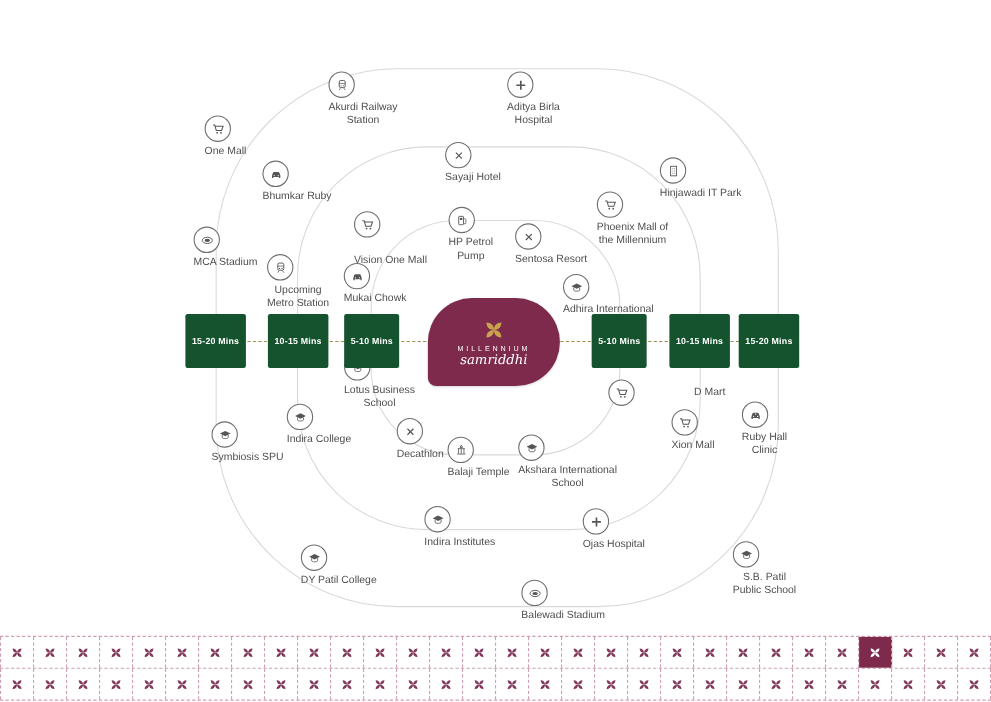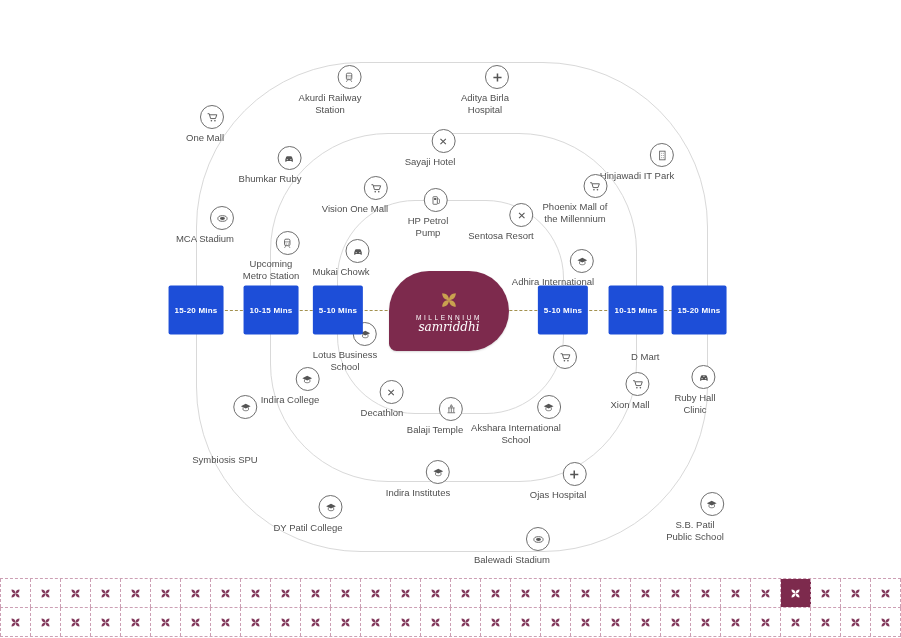--- a/index.html
+++ b/index.html
@@ -13,35 +13,35 @@
   
   .ring { position:absolute; border:1px solid #d9d9d9; background:transparent; }
   .ring-inner  { left:337px; top:200px; width:225px; height:212px; border-radius:78px; }
   .ring-middle { left:270px; top:133px; width:365px; height:347px; border-radius:118px; }
   .ring-outer  { left:196px; top:62px;  width:510px; height:488px; border-radius:165px; }
 
   
   .axis { position:absolute; left:170px; top:310px; width:552px; height:0; border-top:1px dashed #a3914f; }
 
   
-  .badge { position:absolute; transform:translate(-50%,-50%); background:#1d4ed8; color:#fff;
+  .badge { position:absolute; transform:translate(-50%,-50%); background:#14532d; color:#fff;
            font-size:8px; font-weight:bold; letter-spacing:.2px; padding:20px 6px; border-radius:2px;
            white-space:nowrap; z-index:3; }
 
   
   .center-logo { position:absolute; left:389px; top:271px; width:120px; height:80px; background:#7d2a4d;
                  border-radius:42px 42px 42px 8px; display:flex; flex-direction:column; align-items:center;
                  justify-content:center; z-index:4; box-shadow:0 1px 2px rgba(0,0,0,.15); }
   .logo-flower { width:22px; height:22px; color:#c9a24f; line-height:0; }
   .logo-flower svg { width:22px; height:22px; }
   .brand-top { color:#fff; font-size:6.5px; letter-spacing:2.6px; margin-top:3px; }
   .brand-script { color:#fff; font-family:"DejaVu Serif", serif; font-style:italic; font-size:12px; margin-top:-1px; }
 
   
-  .landmark { position:absolute; display:flex; flex-direction:column; align-items:flex-end;
+  .landmark { position:absolute; display:flex; flex-direction:column; align-items:flex-start;
               transform:translate(-50%,-12px); z-index:2; width:max-content; max-width:120px; }
   .landmark.side-right { flex-direction:row; transform:translate(-12px,-12px); }
   .lm-icon { width:24px; height:24px; box-sizing:border-box; border:1.4px solid #6f6f6f; border-radius:50%;
              background:#fff; display:flex; align-items:center; justify-content:center; color:#555; flex:none; }
   .lm-icon svg { width:13px; height:13px; }
   .lm-label { margin-top:3px; font-size:9.5px; line-height:1.22; color:#4f4f4f; text-align:center;
               white-space:pre-line; }
   .landmark.side-right .lm-label { margin-top:0; margin-left:6px; white-space:nowrap; align-self:center; }
 
   
@@ -146,21 +146,21 @@
         <span class="lm-icon">
           <svg viewBox="0 0 24 24">
             <path d="M3 5h3l2.5 9h9L20 7H7" fill="none" stroke="currentColor" stroke-width="1.7"></path>
             <circle cx="10" cy="18" r="1.5" fill="currentColor"></circle>
             <circle cx="16.5" cy="18" r="1.5" fill="currentColor"></circle>
           </svg>
         </span>
         <div class="lm-label">Phoenix Mall of
 the Millennium</div>
       </div>
-      <div class="landmark" style="left: 355px; top: 188px;">
+      <div class="landmark" style="left: 355px; top: 204px; gap: 12px;">
         <span class="lm-icon">
           <svg viewBox="0 0 24 24">
             <path d="M3 5h3l2.5 9h9L20 7H7" fill="none" stroke="currentColor" stroke-width="1.7"></path>
             <circle cx="10" cy="18" r="1.5" fill="currentColor"></circle>
             <circle cx="16.5" cy="18" r="1.5" fill="currentColor"></circle>
           </svg>
         </span>
         <div class="lm-label">Vision One Mall</div>
       </div>
       <div class="landmark" style="left: 428px; top: 200px;">
@@ -276,21 +276,21 @@
         <div class="lm-label">Xion Mall</div>
       </div>
       <div class="landmark" style="left: 382px; top: 392px;">
         <span class="lm-icon">
           <svg viewBox="0 0 24 24">
             <path d="M7 7l10 10M17 7L7 17" stroke="currentColor" stroke-width="2" fill="none"></path>
           </svg>
         </span>
         <div class="lm-label">Decathlon</div>
       </div>
-      <div class="landmark" style="left: 225px; top: 407px; gap: 32px;">
+      <div class="landmark" style="left: 225px; top: 395px;">
         <span class="lm-icon">
           <svg viewBox="0 0 24 24">
             <path d="M12 5L3 9.5 12 14l9-4.5z" fill="currentColor"></path>
             <path d="M7 12v4c0 1.1 2.2 2 5 2s5-.9 5-2v-4" fill="none" stroke="currentColor" stroke-width="1.4"></path>
           </svg>
         </span>
         <div class="lm-label">Symbiosis SPU</div>
       </div>
       <div class="landmark" style="left: 516px; top: 407px;">
         <span class="lm-icon">

